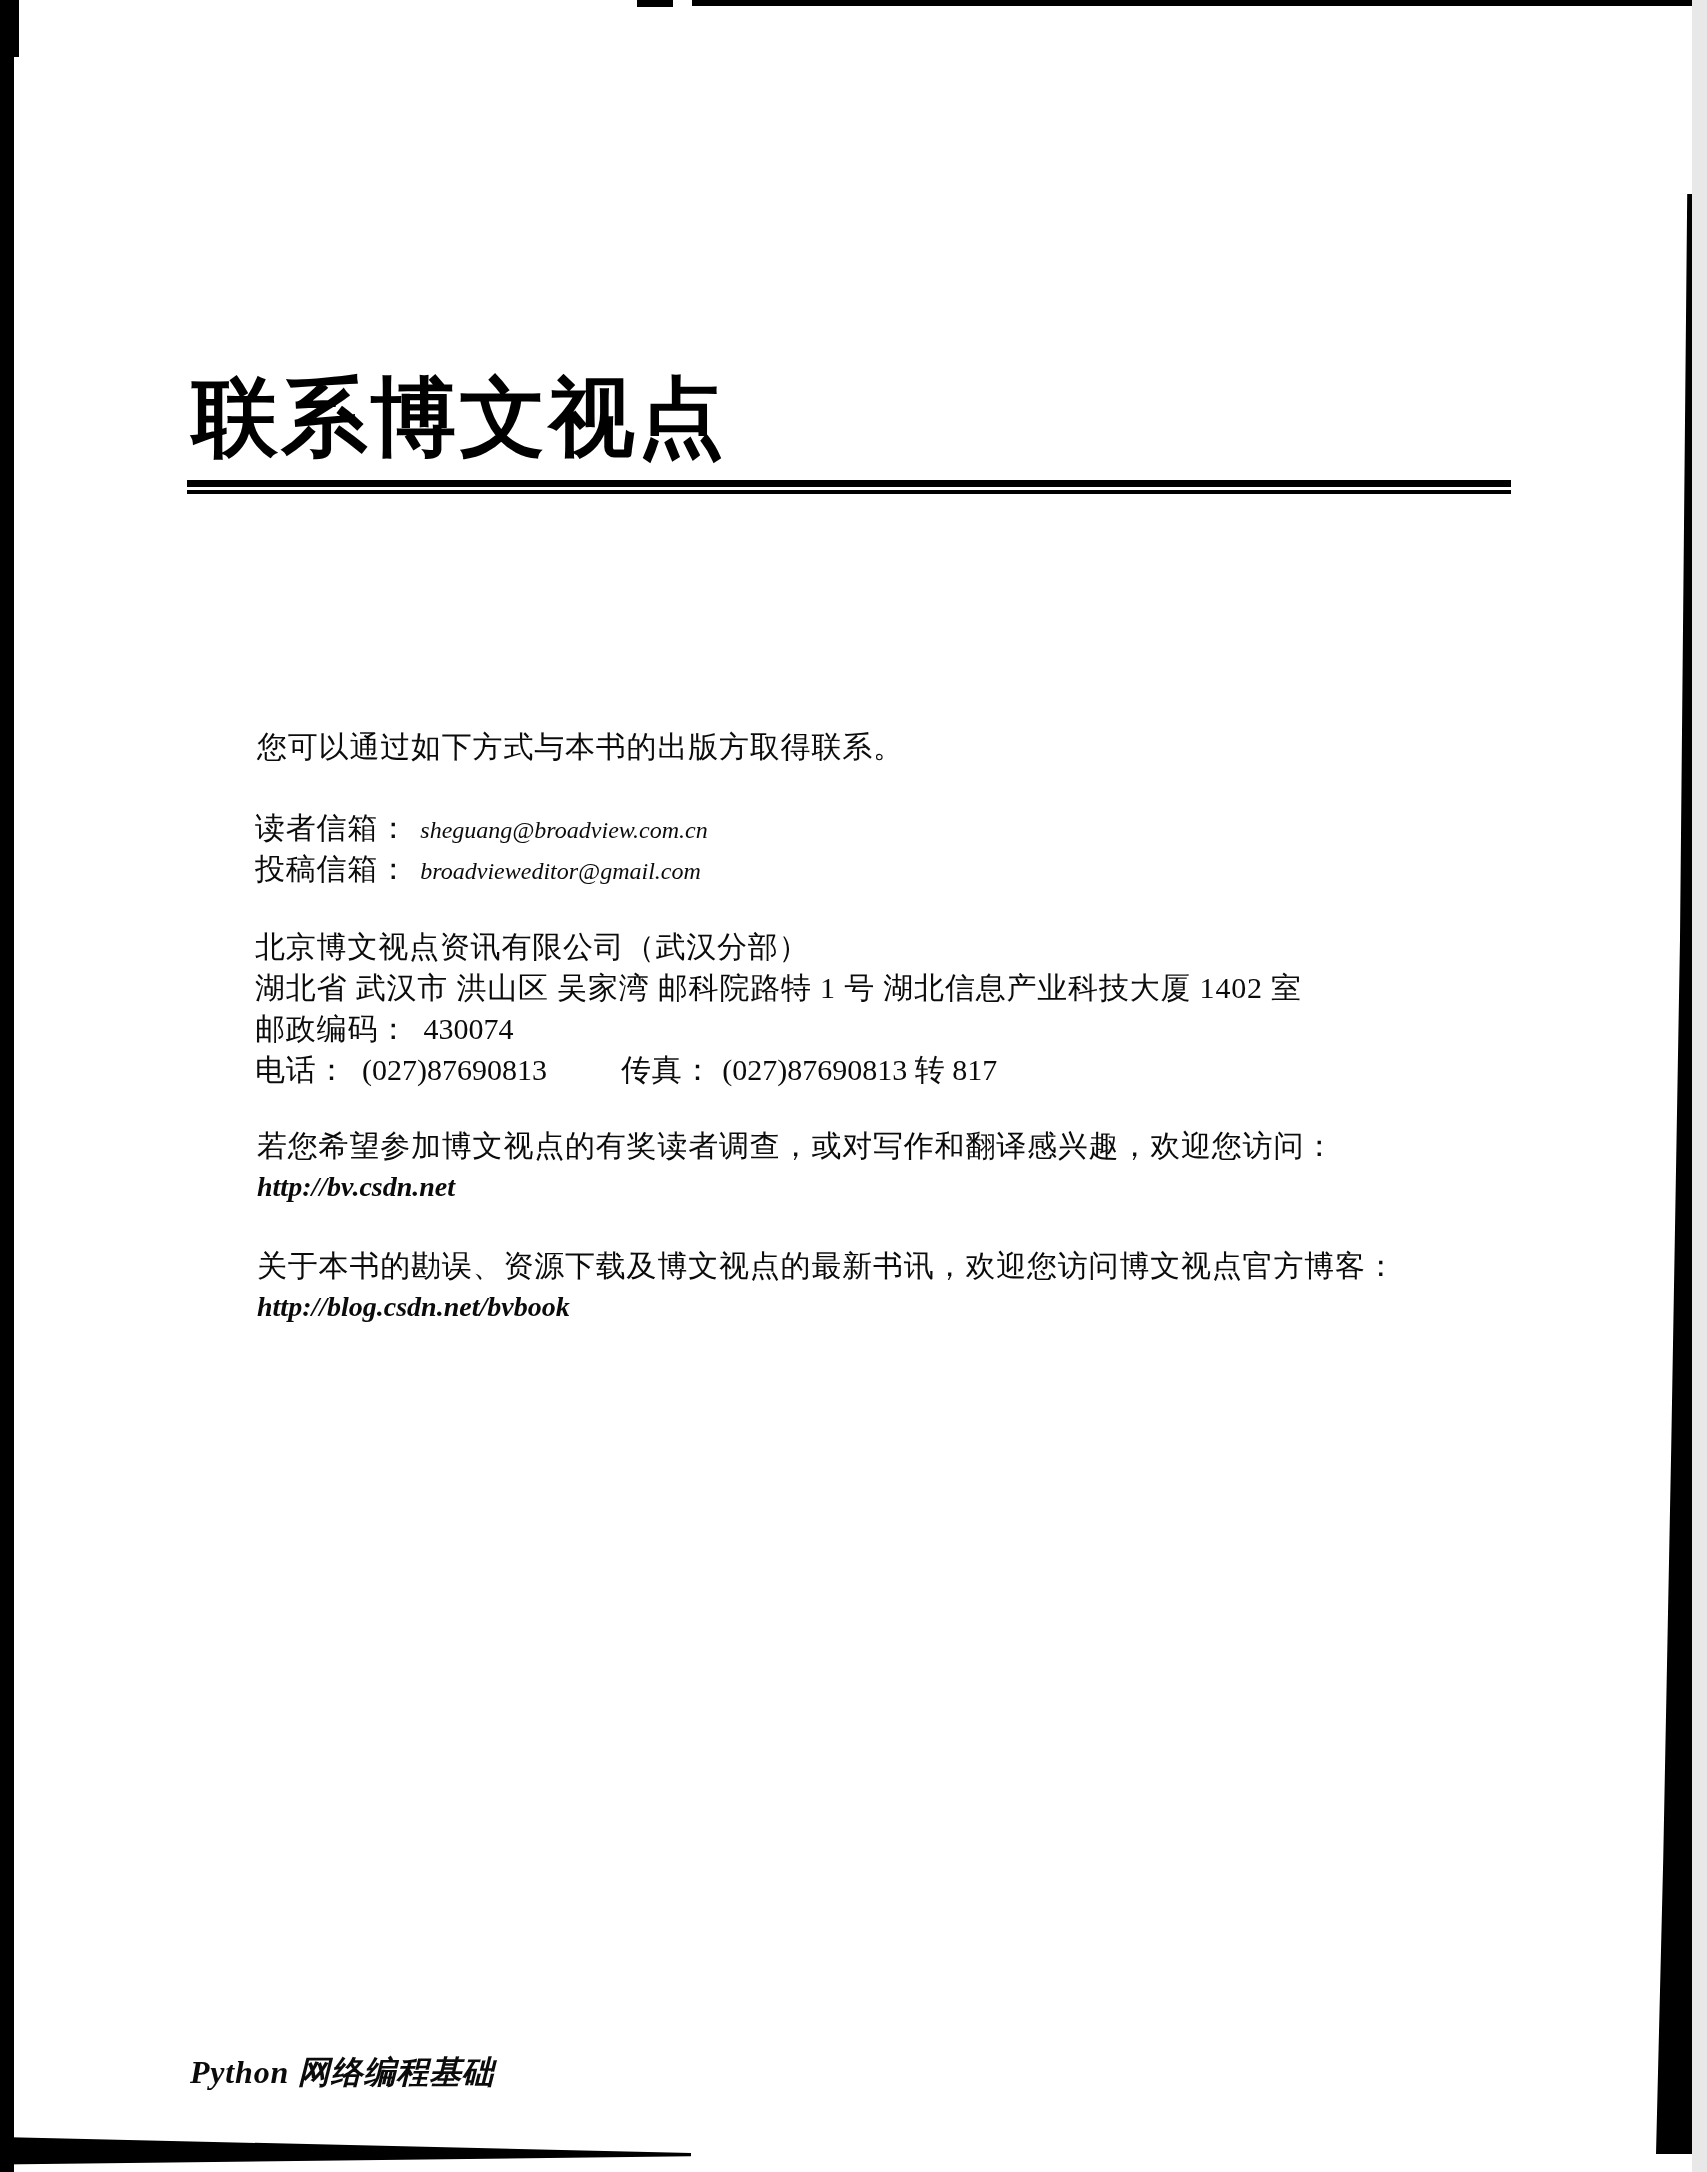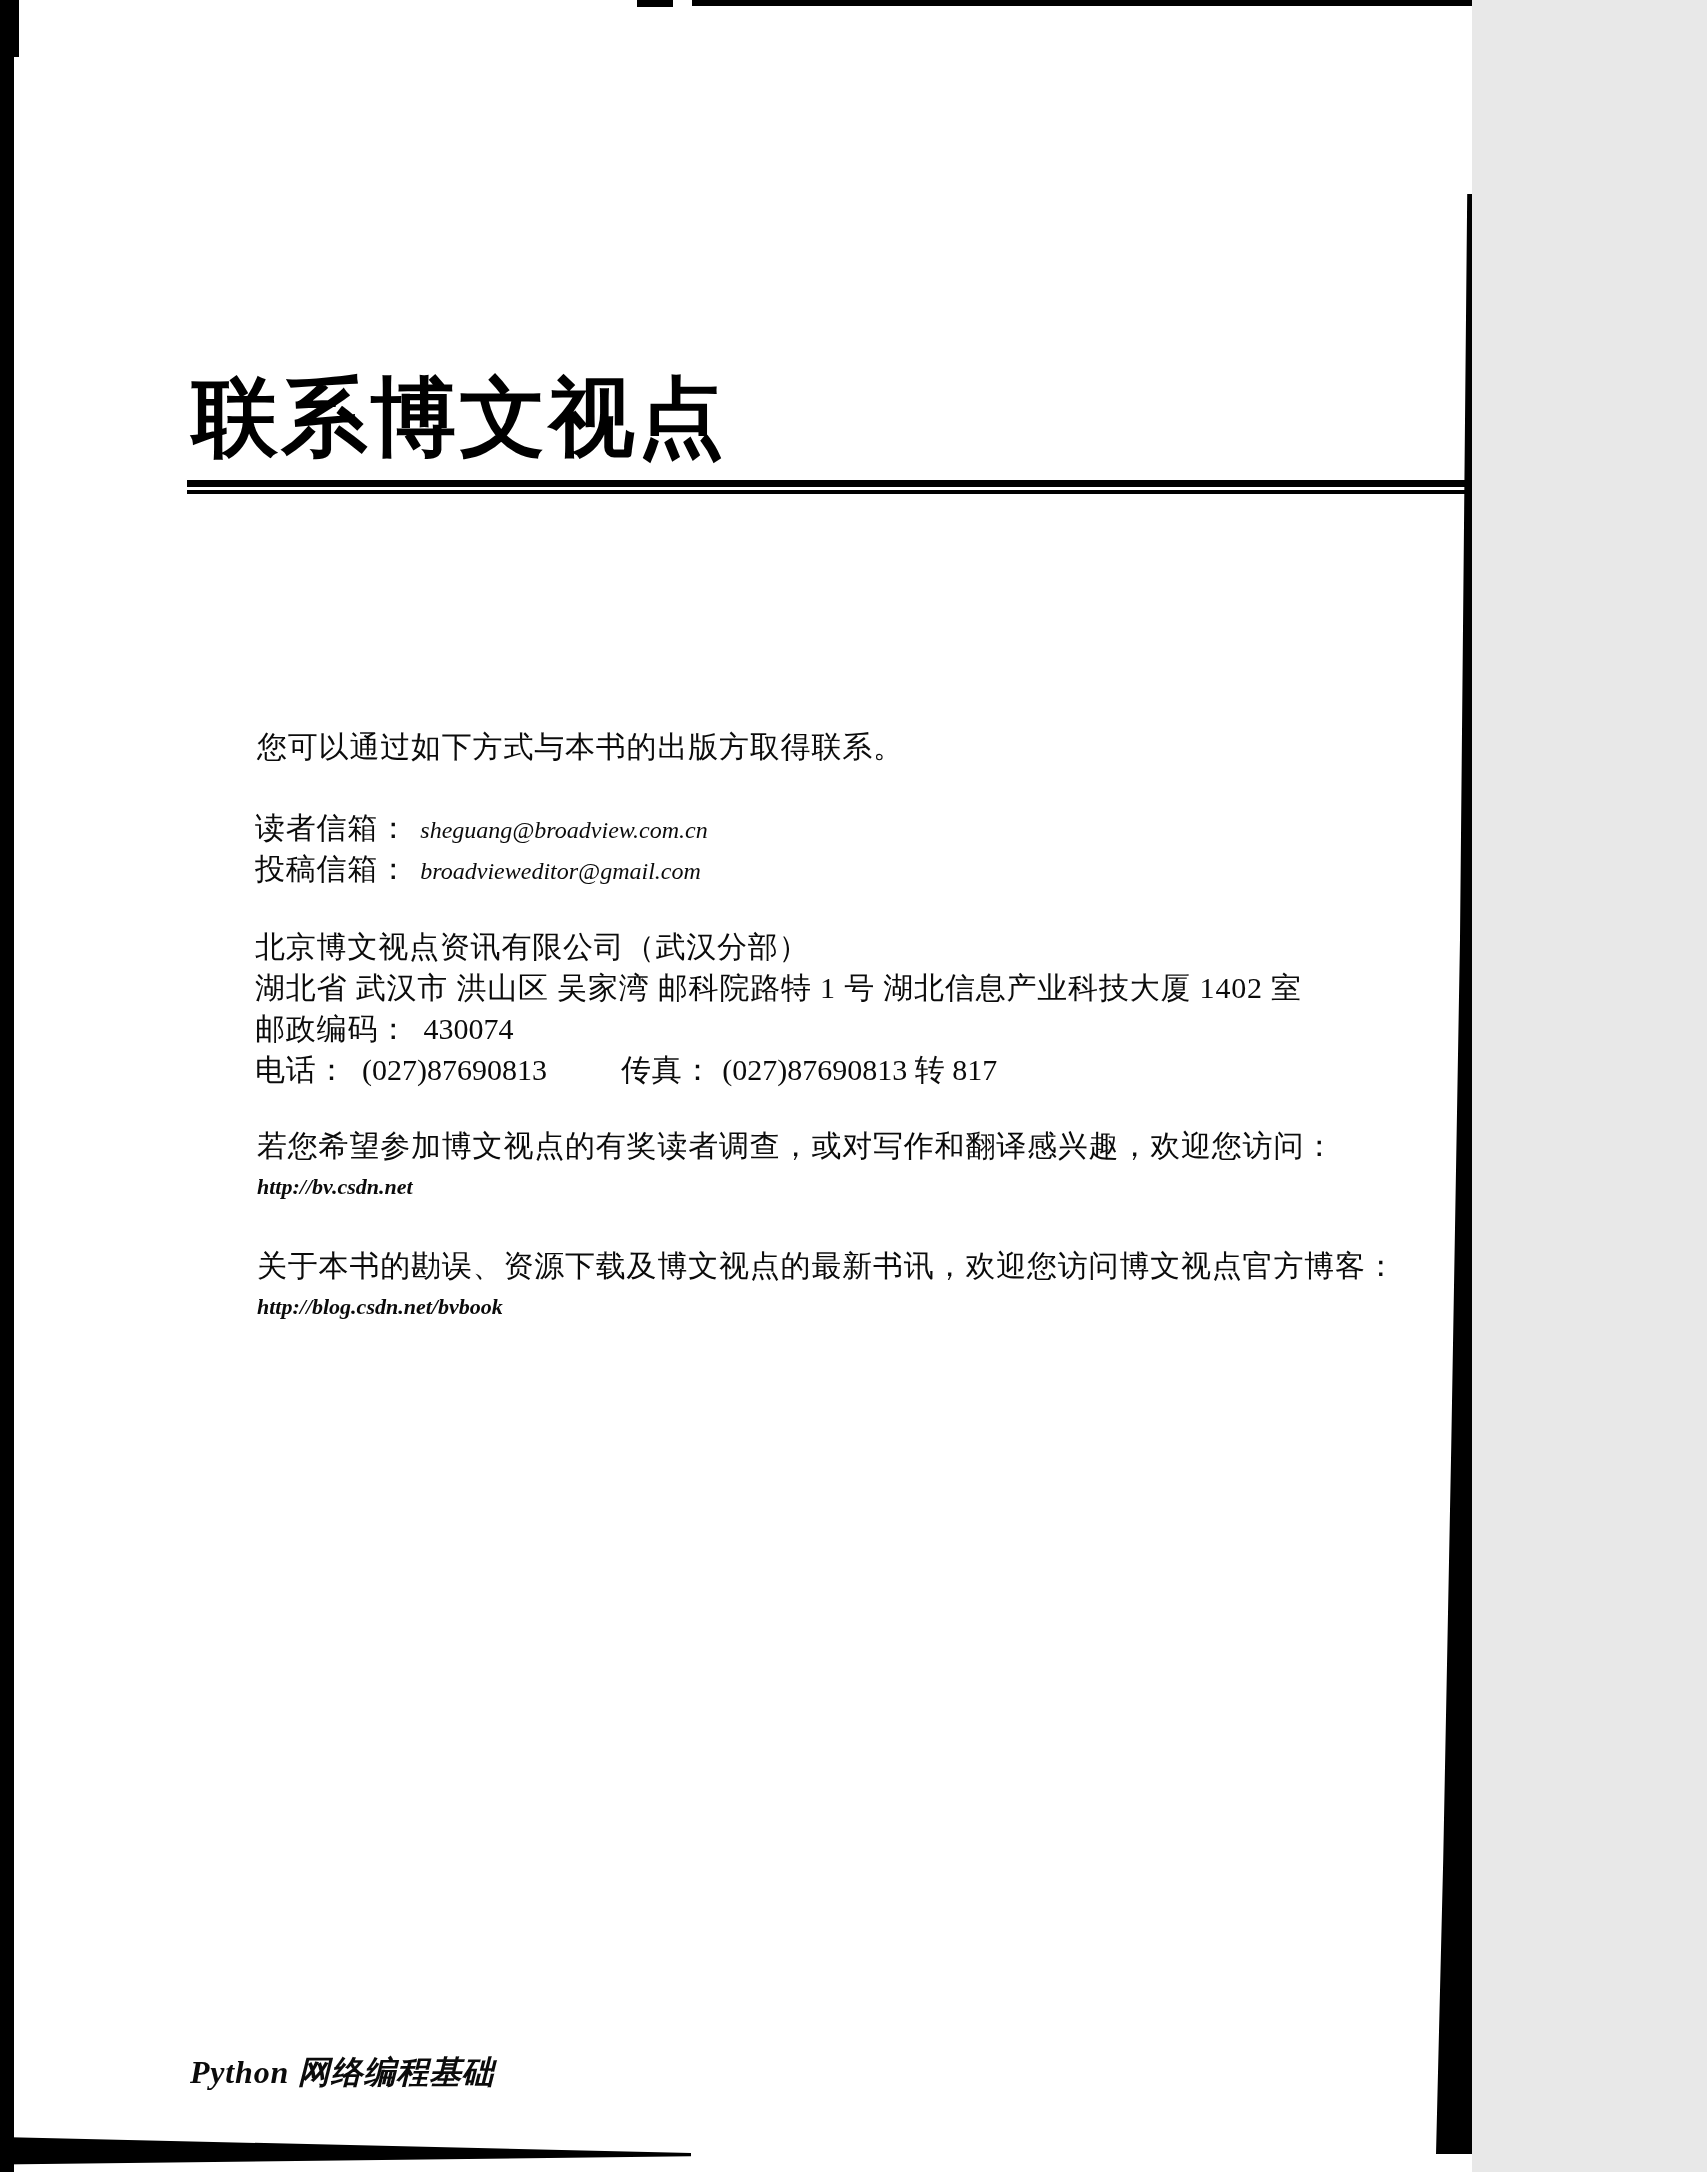--- a/index.html
+++ b/index.html
@@ -2,21 +2,21 @@
 <html style="font-size:13px"><head>
 <meta charset="utf-8">
 <style>
   html, body {
     margin: 0;
     padding: 0;
     background: #e8e8e8;
   }
   .page {
     position: relative;
-    width: 1472px;
+    width: 1692px;
     height: 2172px;
     background: #ffffff;
     overflow: hidden;
     font-family: "Liberation Serif", serif;
     color: #0b0b0b;
   }
 
   
   .edge-left {
     position: absolute;
@@ -96,21 +96,21 @@
   .latin-italic {
     font-style: italic;
     font-size: 24px;
     letter-spacing: 0;
     margin-left: 11.3px;
     margin-top: 8px;
   }
   .url {
     font-style: italic;
     font-weight: 700;
-    font-size: 22px;
+    font-size: 28px;
     letter-spacing: 0;
   }
   .val        { margin-left: 14.5px; letter-spacing: 0; }
   .fax-label  { margin-left: 74px; }
   .fax-val    { margin-left: 9px; letter-spacing: 0; }
 
   
   .footer {
     position: absolute;
     left: 190px; top: 2051px;

